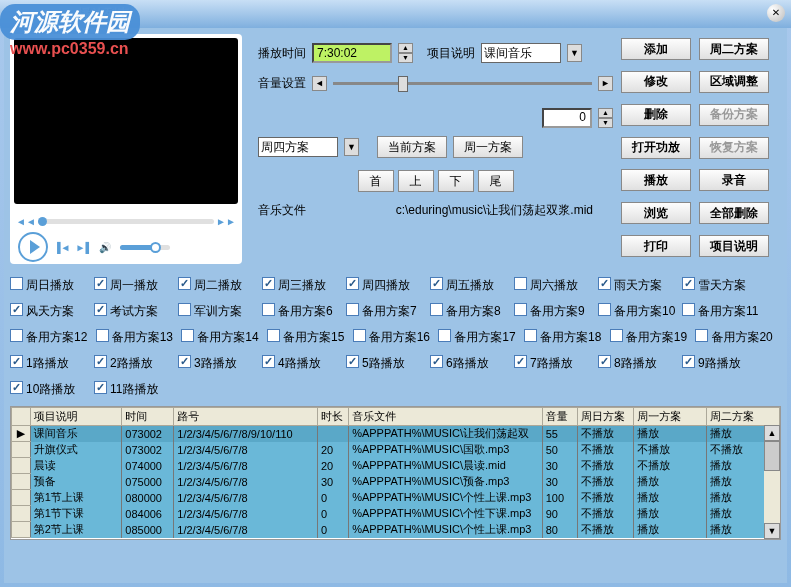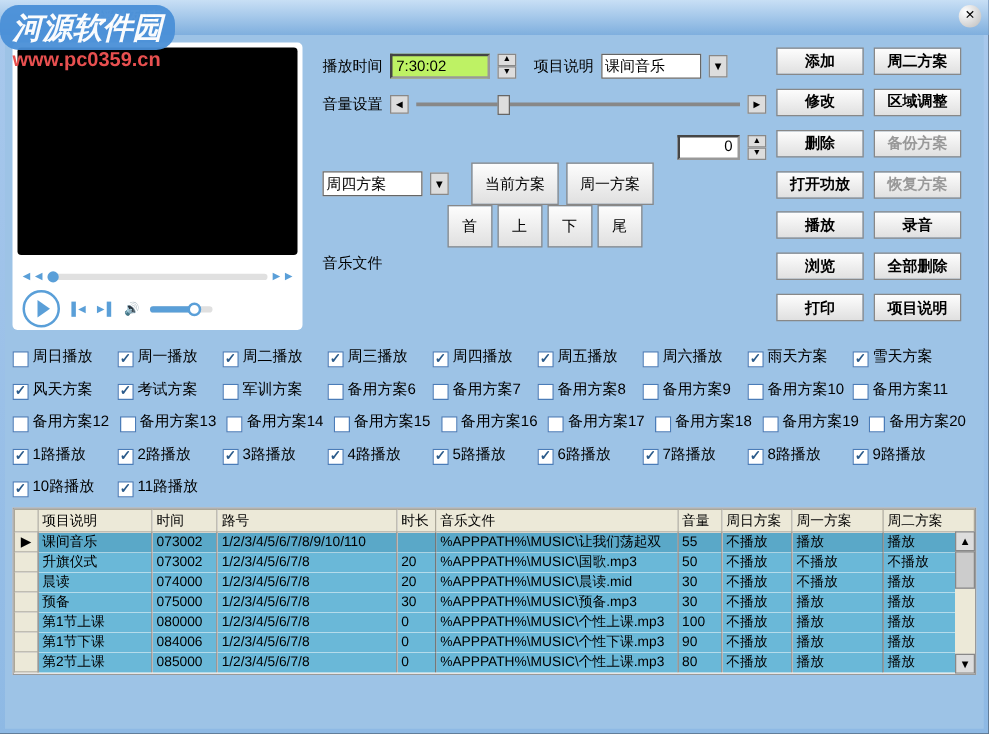--- a/index.html
+++ b/index.html
@@ -32,30 +32,30 @@
 .time-input { width: 80px; height: 20px; border: 2px inset #999; padding: 0 3px; display: inline-flex; align-items: center; background: #bef264; }
 .spinner { display: inline-flex; flex-direction: column; height: 20px; width: 15px; }
 .spinner-btn { flex: 1; font-size: 7px; background: #ddd; border: 1px solid #888; text-align: center; line-height: 8px; cursor: pointer; }
 .select-box { height: 20px; border: 1px solid #666; background: #fff; display: inline-flex; align-items: center; padding: 0 2px; }
 .select-arrow { width: 15px; height: 18px; background: #ddd; border: 1px solid #888; text-align: center; font-size: 9px; line-height: 16px; cursor: pointer; }
 .hslider { flex: 1; height: 18px; display: flex; align-items: center; }
 .hslider-track { flex: 1; height: 3px; background: #888; position: relative; }
 .hslider-thumb { position: absolute; top: -6px; width: 10px; height: 16px; background: #ddd; border: 1px solid #666; cursor: pointer; }
 .hslider-arrow { width: 15px; height: 15px; background: #ddd; border: 1px solid #888; text-align: center; font-size: 9px; line-height: 13px; cursor: pointer; }
 .num-input { width: 50px; height: 20px; border: 2px inset #999; text-align: right; padding: 0 4px; background: #fff; }
-.btn { display: inline-flex; align-items: center; justify-content: center; height: 34px; background: linear-gradient(to bottom, #fdfdfd, #e0e0e0); border: 1px solid #888; cursor: pointer; padding: 0 6px; min-width: 36px; }
+.btn { display: inline-flex; align-items: center; justify-content: center; height: 22px; background: linear-gradient(to bottom, #fdfdfd, #e0e0e0); border: 1px solid #888; cursor: pointer; padding: 0 6px; min-width: 36px; }
 .btn-wide { width: 70px; }
 .btn-col { width: 70px; height: 22px; margin-bottom: 4px; }
 .btn-group-right { width: 160px; display: flex; flex-wrap: wrap; gap: 4px 8px; padding-top: 4px; font-weight: bold; }
 .btn-disabled { color: #999; }
 .file-row { display: flex; align-items: center; margin-top: 6px; gap: 10px; }
 .file-path { flex: 1; text-align: right; color: #000; padding-right: 20px; }
 .checks-section { margin-top: 8px; }
 .check-row { display: flex; flex-wrap: nowrap; height: 26px; align-items: center; }
-.check-item { display: flex; align-items: flex-end; width: 84px; gap: 3px; }
+.check-item { display: flex; align-items: flex-start; width: 84px; gap: 3px; }
 .check-item.w2 { width: 93px; }
 .chk { width: 13px; height: 13px; border: 1px solid #4a7cb8; background: #fff; display: inline-flex; align-items: center; justify-content: center; cursor: pointer; flex-shrink: 0; }
 .chk.checked::after { content: "✓"; font-size: 11px; color: #2a5a8a; font-weight: bold; line-height: 11px; }
 .chk-label { color: #000; white-space: nowrap; }
 .table-section { margin-top: 4px; height: 134px; overflow: hidden; background: #fff; border: 1px solid #999; position: relative; }
 .tbl { width: 100%; border-collapse: collapse; table-layout: fixed; }
 .tbl th { background: #ece9d8; border: 1px solid #aca899; height: 18px; font-weight: normal; text-align: left; padding: 0 3px; overflow: hidden; white-space: nowrap; font-size: 11px; }
 .tbl td { border-right: 1px solid #777; height: 16px; padding: 0 3px; overflow: hidden; white-space: nowrap; background: #6ab8d8; font-size: 11px; }
 .tbl tr.sel td { background: #5aa8c8; }
 .row-marker { width: 18px; background: #ece9d8 !important; border: 1px solid #aca899; text-align: center; }
@@ -143,20 +143,21 @@
             <span class="btn btn-wide">周一方案</span>
           </div>
           <div class="cfg-row" style="justify-content:center;gap:4px;margin-top:4px">
             <span class="btn">首</span>
             <span class="btn">上</span>
             <span class="btn">下</span>
             <span class="btn">尾</span>
           </div>
           <div class="file-row">
             <span class="cfg-label">音乐文件</span>
+            <span class="file-path">c:\eduring\music\让我们荡起双浆.mid</span>
           </div>
         </div>
 
         <div class="btn-group-right">
           <span class="btn btn-col">添加</span>
           <span class="btn btn-col">周二方案</span>
           <span class="btn btn-col">修改</span>
           <span class="btn btn-col">区域调整</span>
           <span class="btn btn-col">删除</span>
           <span class="btn btn-col btn-disabled">备份方案</span>

